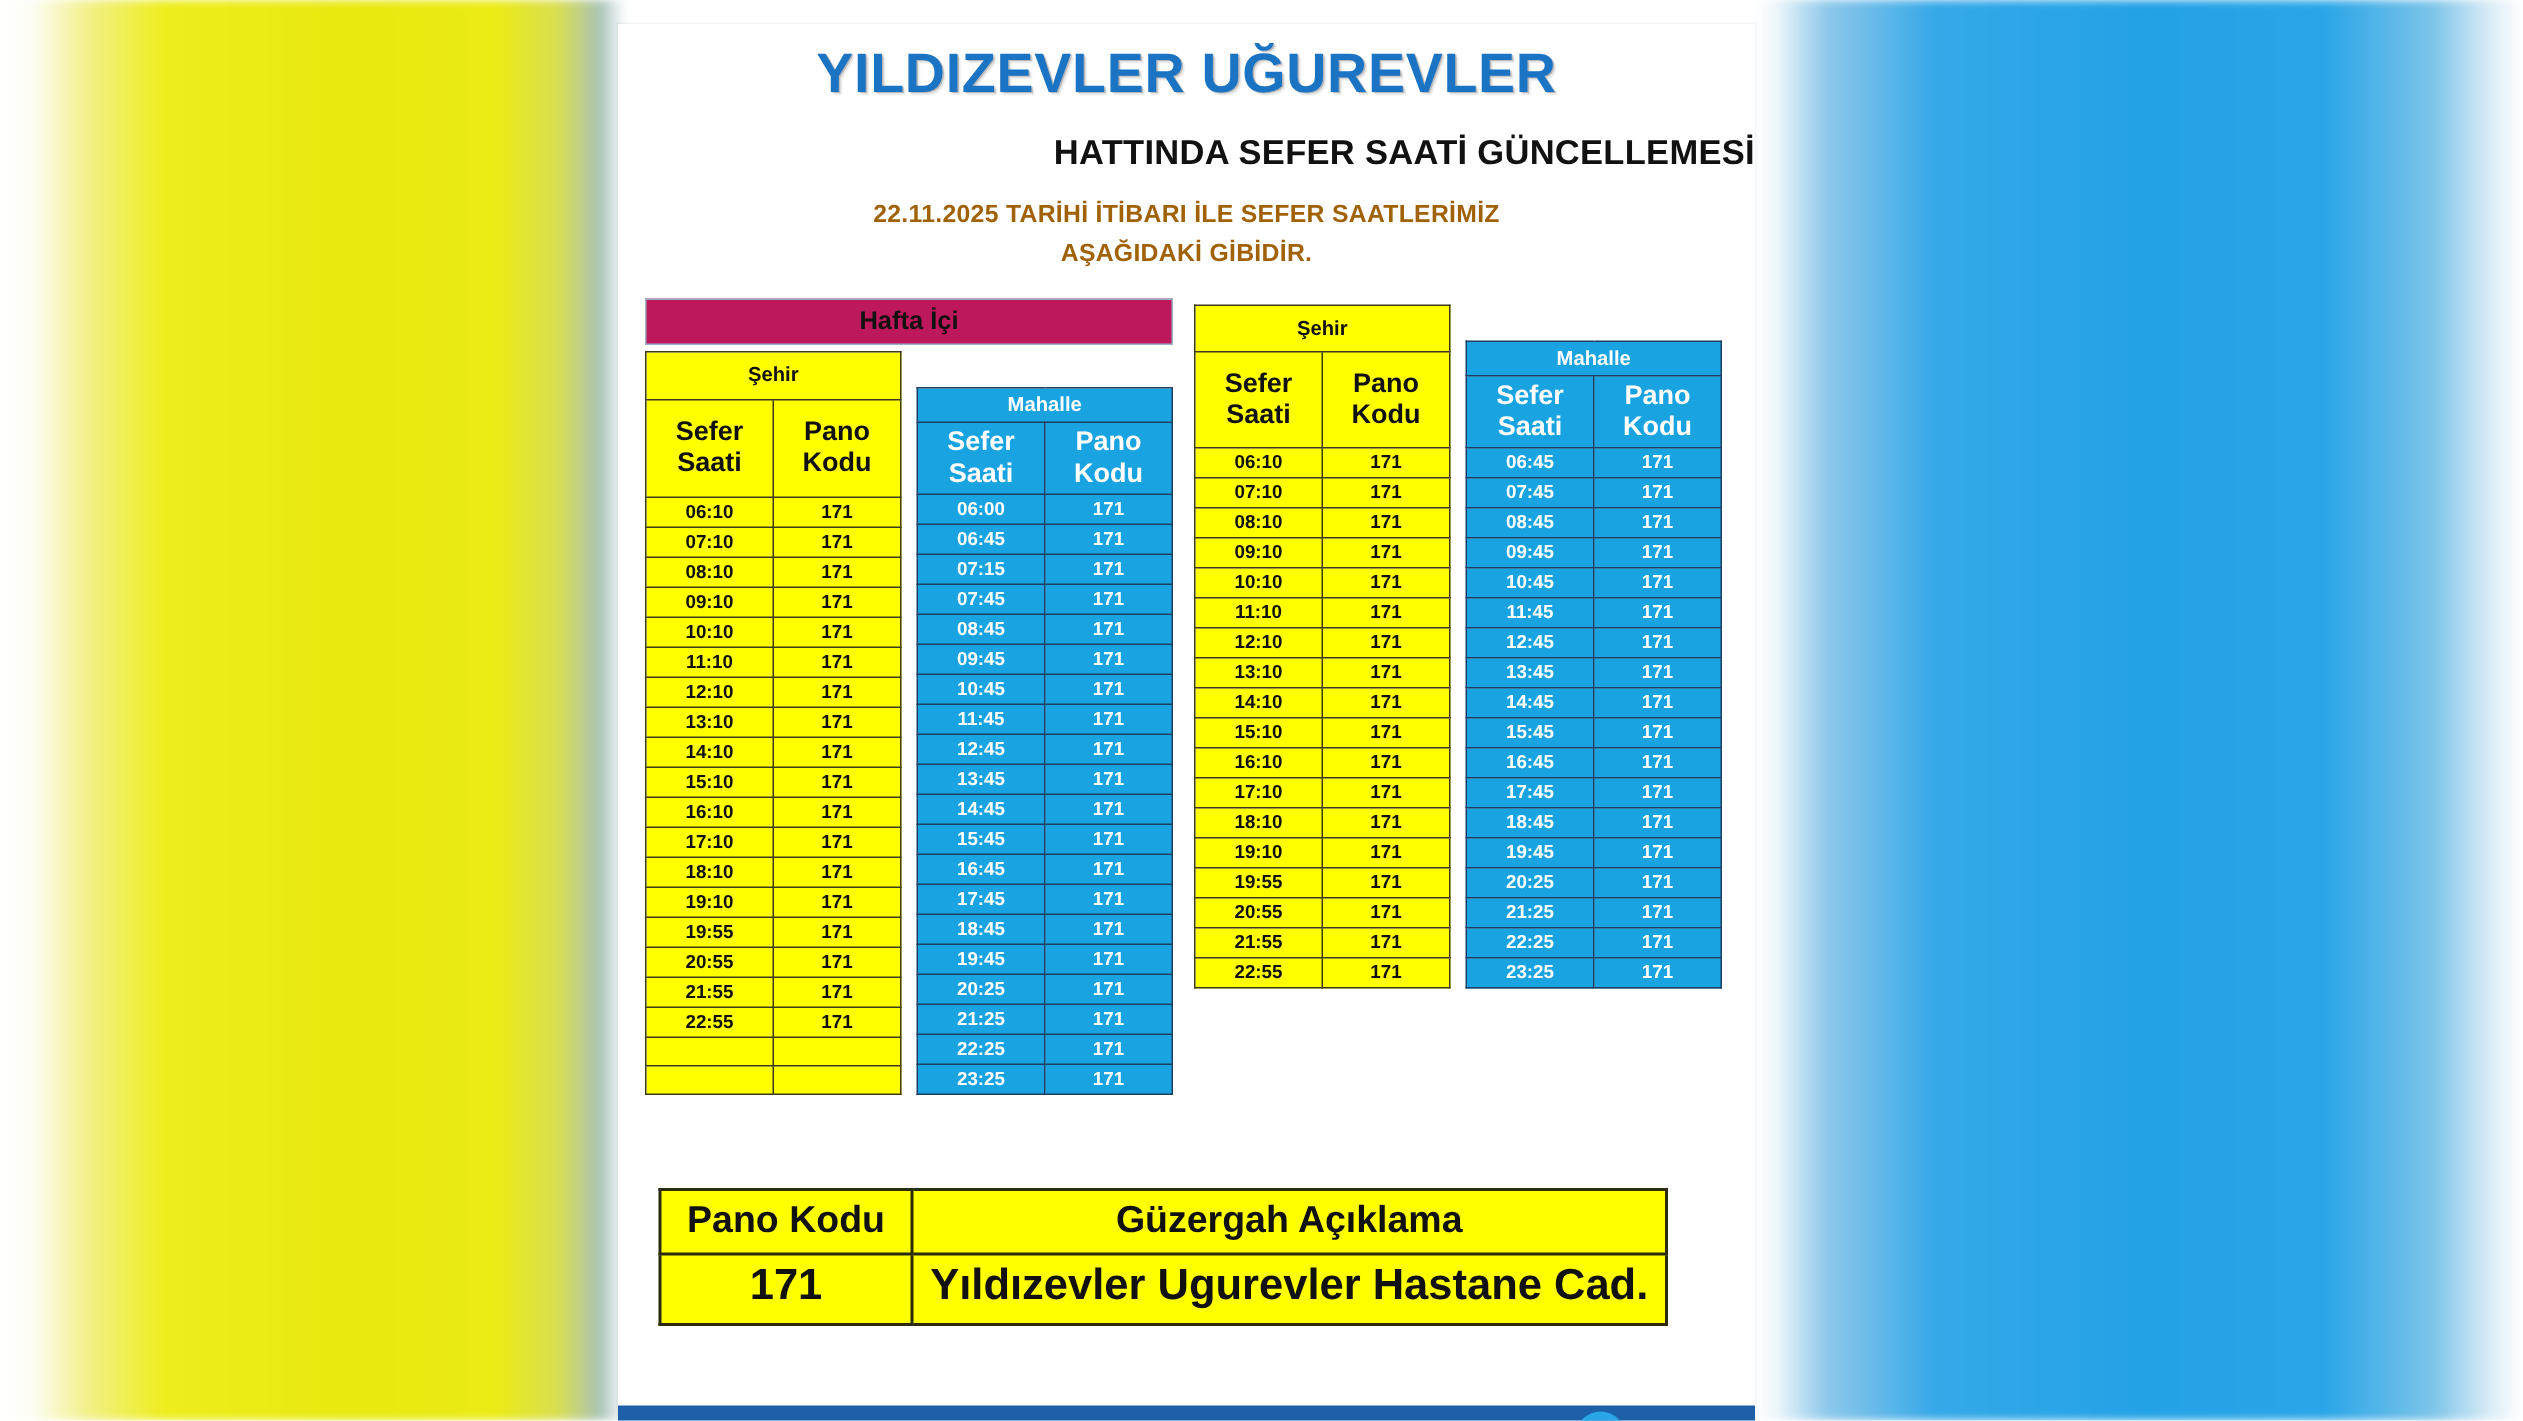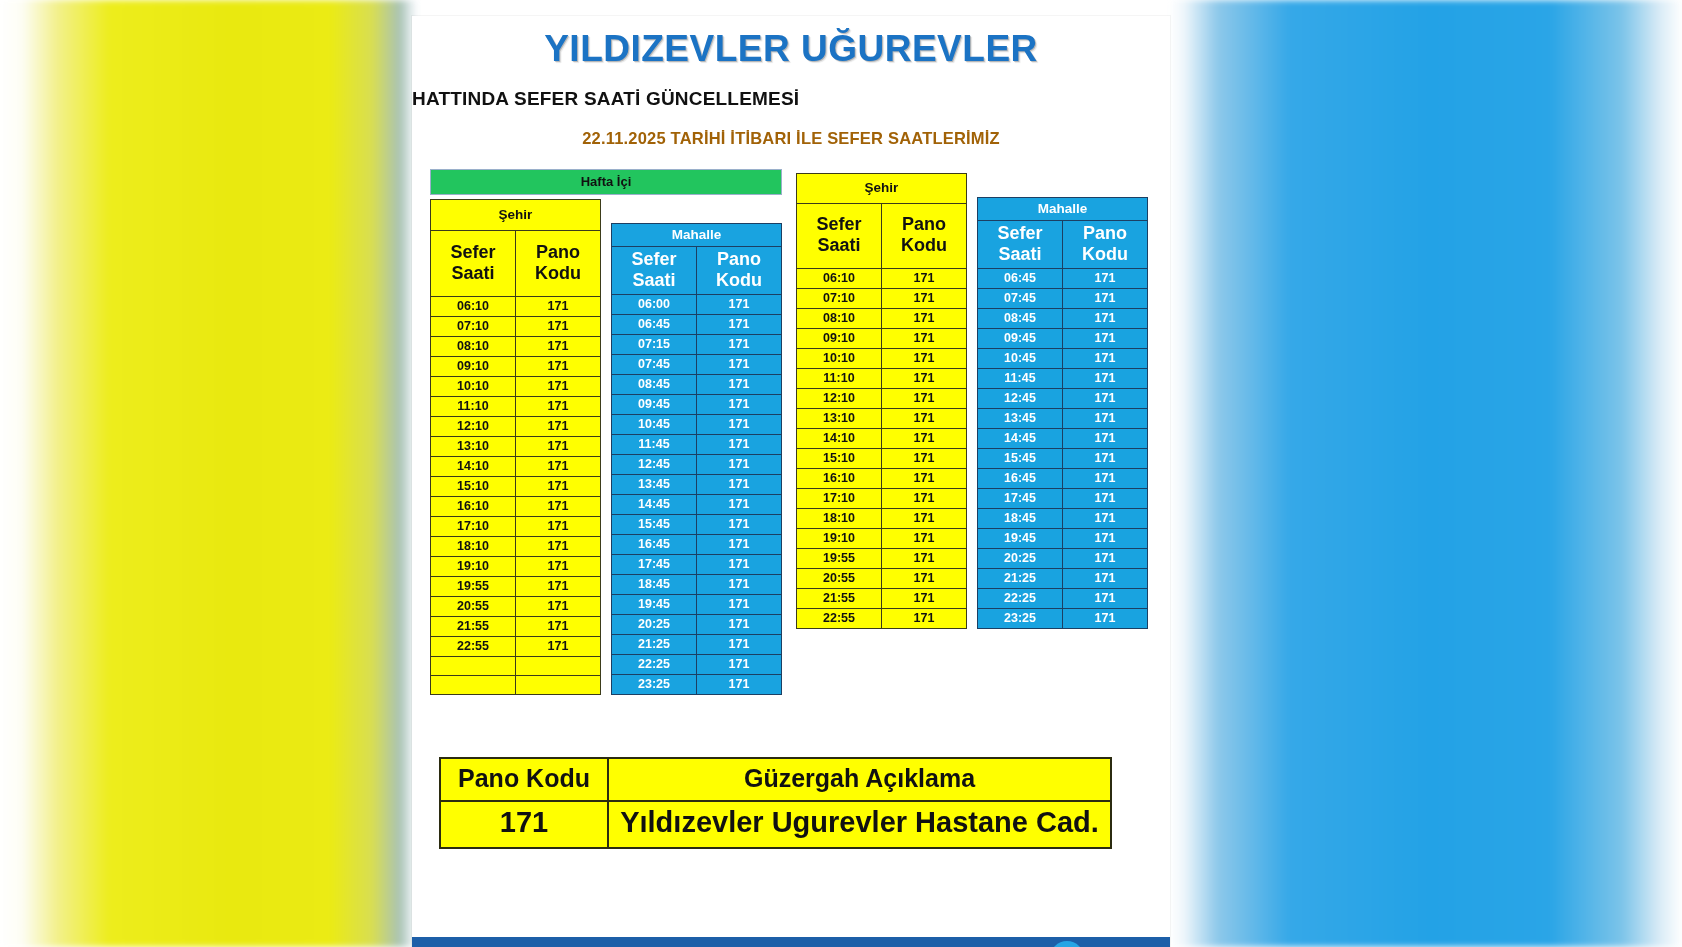--- a/index.html
+++ b/index.html
@@ -74,24 +74,24 @@
   .title {
     text-align: center;
     color: #1b73c4;
     font-weight: bold;
     font-size: 37px;
     letter-spacing: 0.5px;
     margin-top: 12px;
     text-shadow: 1px 1px 0 rgba(0,0,0,0.20), 2px 2px 1px rgba(0,0,0,0.10);
   }
   .sub1 {
-    text-align: left;
+    text-align: right;
     color: #111111;
     font-weight: bold;
-    font-size: 19px;
+    font-size: 23px;
     margin-top: 18px;
     letter-spacing: 0.2px;
   }
   .sub2 {
     text-align: center;
     color: #a16207;
     font-weight: bold;
     font-size: 16.5px;
     margin-top: 16px;
     line-height: 1.55;
@@ -102,25 +102,25 @@
   #tables {
     display: flex;
     gap: 14px;
     margin: 17px 0 0 18px;
     align-items: flex-start;
   }
   .period {
     width: 352px;
   }
   .period-head {
-    background: #22c55e;
+    background: #be185d;
     border: 1px solid #9ab0cb;
     color: #111111;
     font-weight: bold;
-    font-size: 13px;
+    font-size: 17px;
     text-align: center;
     padding: 4px 0 5px;
   }
   .period-body {
     display: flex;
     gap: 10px;
     margin-top: 4px;
   }
   table.tt {
     border-collapse: collapse;
@@ -212,20 +212,21 @@
 </div>
 
 <div id="poster">
 
   <div class="title">YILDIZEVLER UĞUREVLER</div>
 
   <div class="sub1">HATTINDA SEFER SAATİ GÜNCELLEMESİ</div>
 
   <div class="sub2">
     <div>22.11.2025 TARİHİ İTİBARI İLE SEFER SAATLERİMİZ</div>
+    <div>AŞAĞIDAKİ GİBİDİR.</div>
   </div>
 
   <div id="tables">
       <div class="period">
         <div class="period-head">Hafta İçi</div>
         <div class="period-body">
           <table class="tt city">
             <tbody>
               <tr>
                 <th class="grp" colspan="2">Şehir</th>

